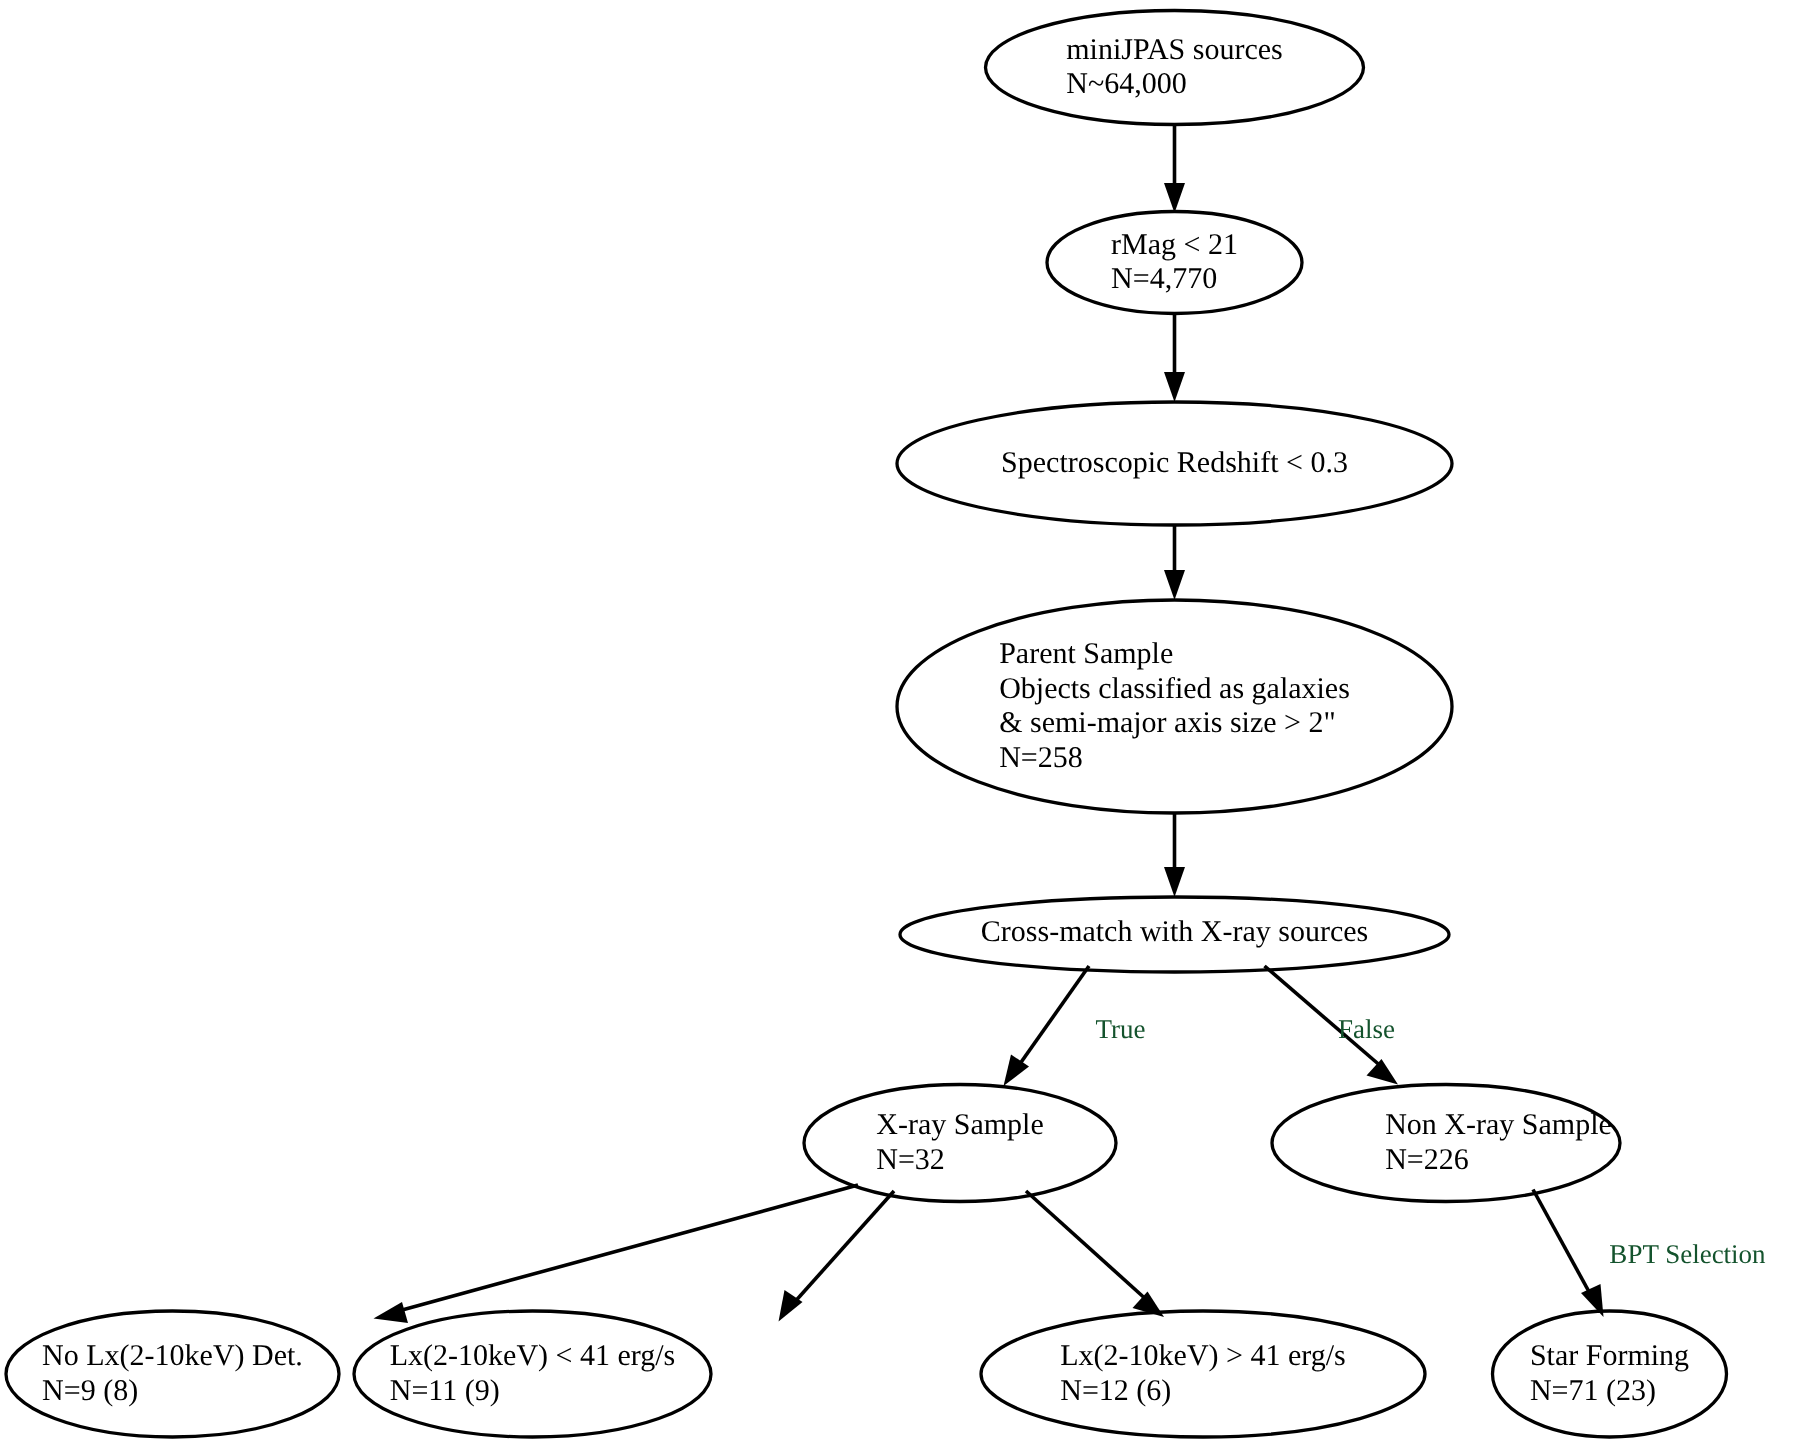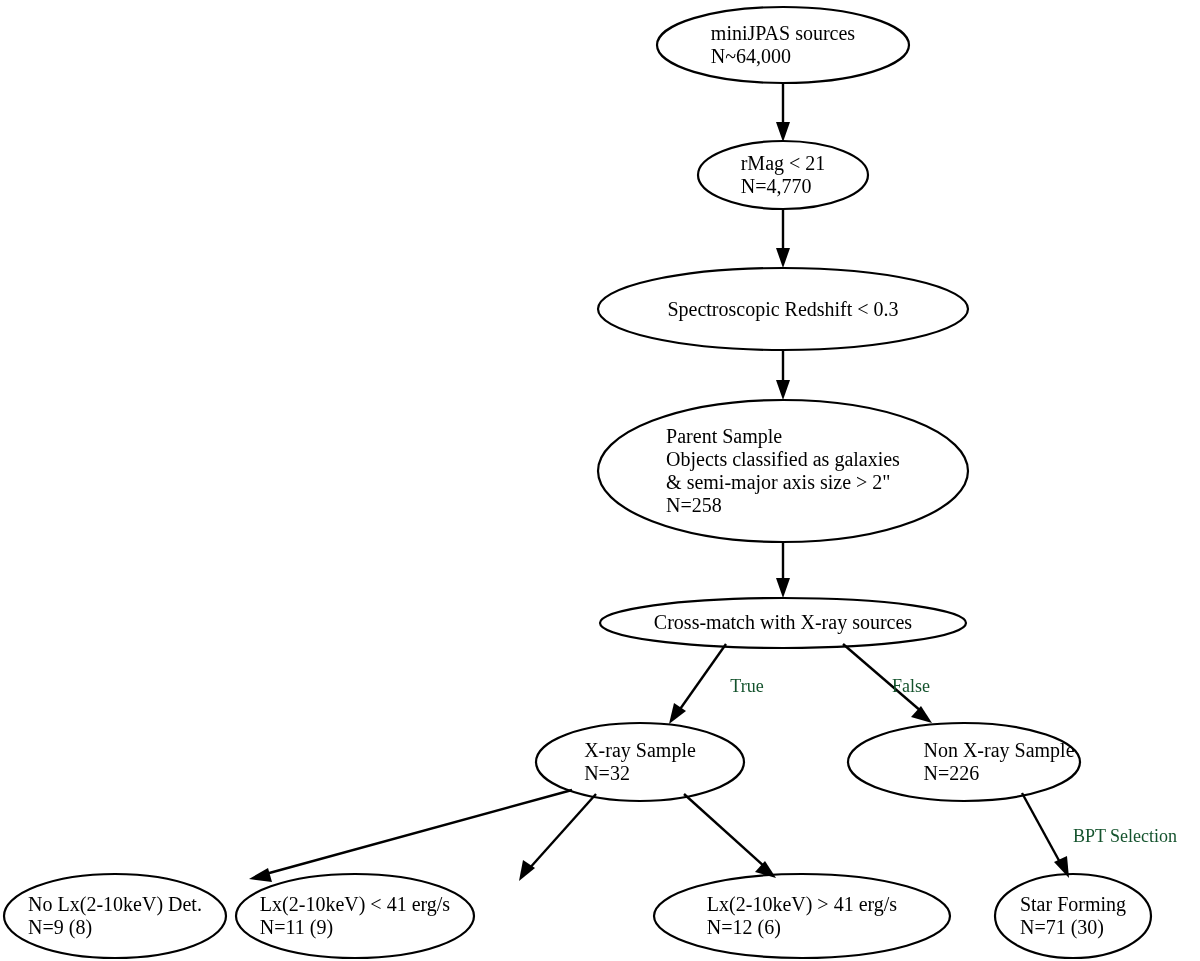--- a/index.html
+++ b/index.html
@@ -180,21 +180,21 @@
     <span class="line">N=11 (9)</span>
   </div>
 
   <div class="node-text" style="left:802px; top:916px;">
     <span class="line">Lx(2-10keV) &gt; 41 erg/s</span>
     <span class="line">N=12 (6)</span>
   </div>
 
   <div class="node-text" style="left:1073px; top:916px;">
     <span class="line">Star Forming</span>
-    <span class="line">N=71 (30)</span>
+    <span class="line">N=71 (23)</span>
   </div>
 
   <div class="edge-label" style="left:747px; top:686px;">True</div>
 
   <div class="edge-label" style="left:911px; top:686px;">False</div>
 
   <div class="edge-label" style="left:1105px; top:836px;margin-left:20px;">BPT Selection</div>
 
 </div>
 

